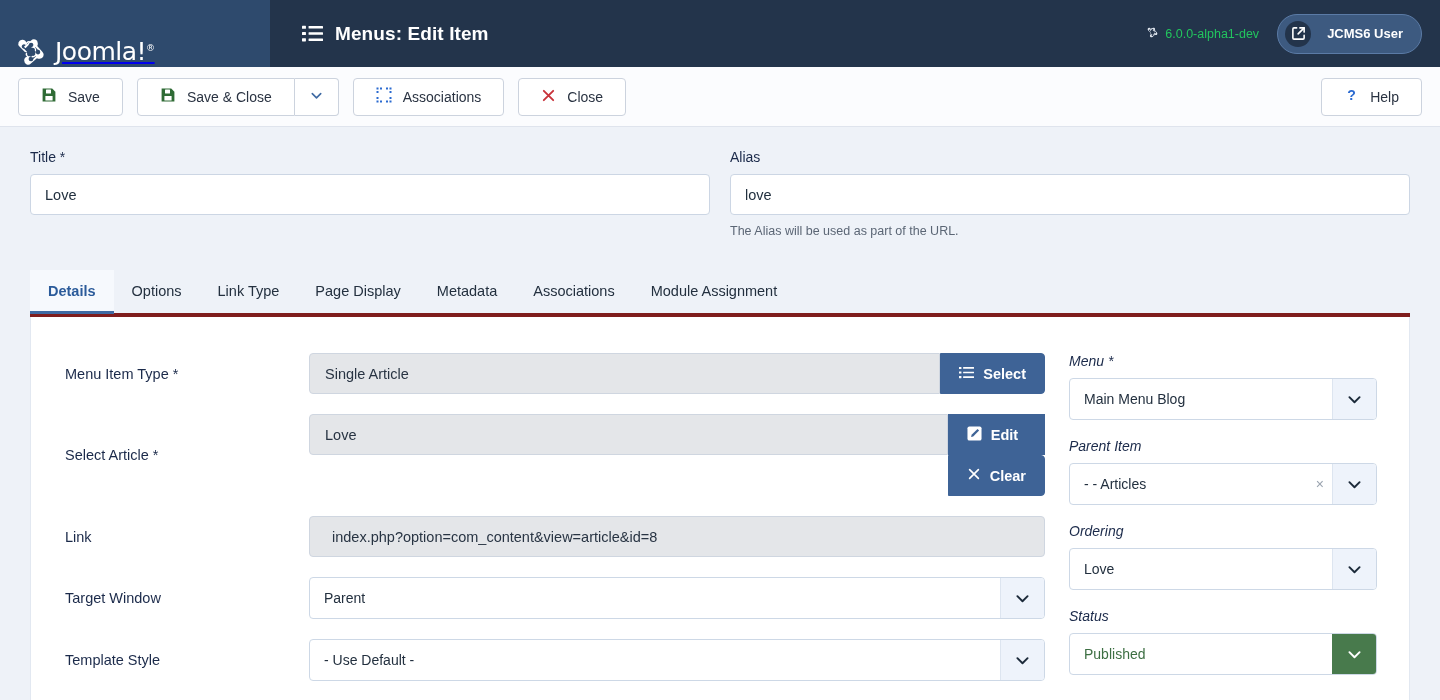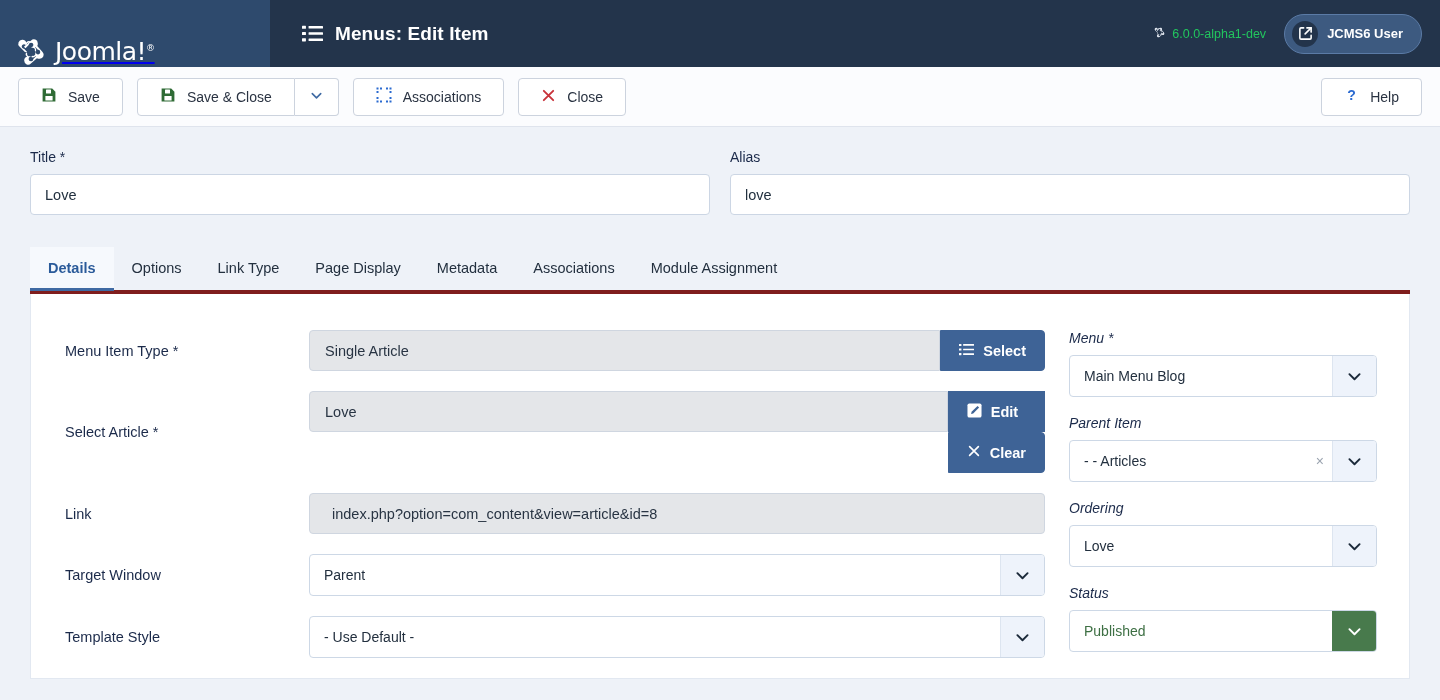--- a/index.html
+++ b/index.html
@@ -65,21 +65,21 @@
   .version {
     font-size: 12.5px;
     color: #22c55e;
     display: flex;
     align-items: center;
     gap: 6px;
   }
   .user-pill {
     display: flex;
     align-items: center;
-    gap: 9px;
+    gap: 16px;
     background: #3d5a80;
     border: 1px solid #5b7ba6;
     border-radius: 22px;
     padding: 6px 18px 6px 7px;
     color: #fff;
     font-size: 13px;
     font-weight: 700;
     cursor: pointer;
   }
   .user-pill .ext-ico {
@@ -425,20 +425,21 @@
 <div class="main">
 
   <div class="row-top">
     <div class="col">
       <label class="lbl">Title *</label>
       <input class="input" type="text" value="Love" placeholder="" style="">
     </div>
     <div class="col">
       <label class="lbl">Alias</label>
       <input class="input" type="text" value="love" style="">
+      <div class="help-text">The Alias will be used as part of the URL.</div>
     </div>
   </div>
 
   <div class="tabs">
     <div class="tab active">Details</div>
     <div class="tab">Options</div>
     <div class="tab">Link Type</div>
     <div class="tab">Page Display</div>
     <div class="tab">Metadata</div>
     <div class="tab">Associations</div>

